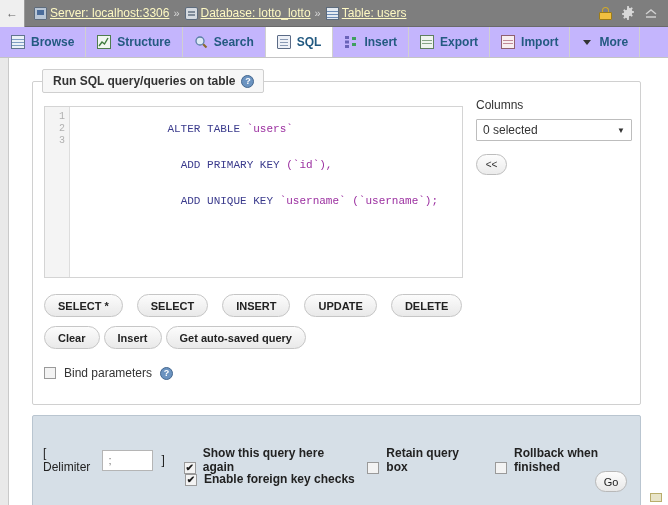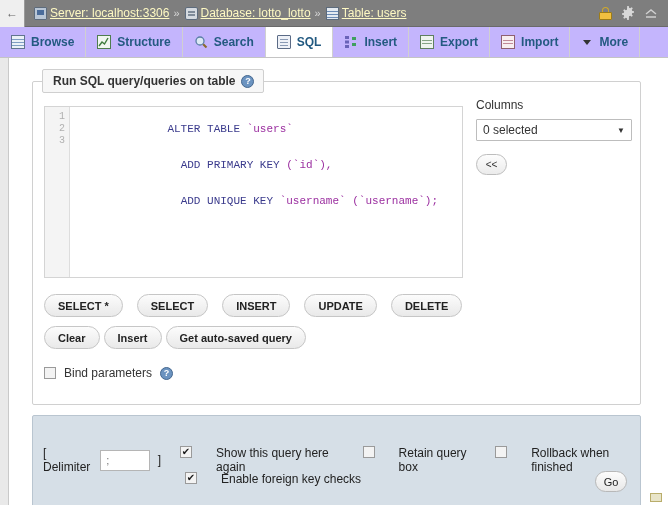--- a/index.html
+++ b/index.html
@@ -185,21 +185,21 @@
   }
   .opt-row1 { position: absolute; left: 10px; top: 30px; display: flex; align-items: center; }
   .delim-text { font-size: 12px; color: #222; }
   .delim-input {
     width: 53px; height: 21px; margin: 0 8px;
     border: 1px solid #b5b5b5; background: #fff;
     font-size: 11px; color: #777; padding: 0 5px;
     display: flex; align-items: center;
     font-family: "Liberation Sans", sans-serif;
   }
-  .opt-chk { display: flex; align-items: flex-start; gap: 24px; font-size: 12px; color: #222; }
+  .opt-chk { display: flex; align-items: flex-end; gap: 7px; font-size: 12px; color: #222; font-weight: bold; }
   .opt-row2 { position: absolute; left: 152px; top: 56px; display: flex; align-items: center; }
   .go-btn {
     position: absolute; right: 13px; top: 55px;
     width: 32px; height: 21px;
     border: 1px solid #b8b8b8; border-radius: 11px;
     background: linear-gradient(#fcfcfc, #e8e8e8);
     display: flex; align-items: center; justify-content: center;
     font-size: 11px; color: #222;
   }
   .bottom-ico { position: absolute; right: 6px; bottom: 3px; width: 12px; height: 9px; background: #e8e4c8; border: 1px solid #b9ad6b; }

